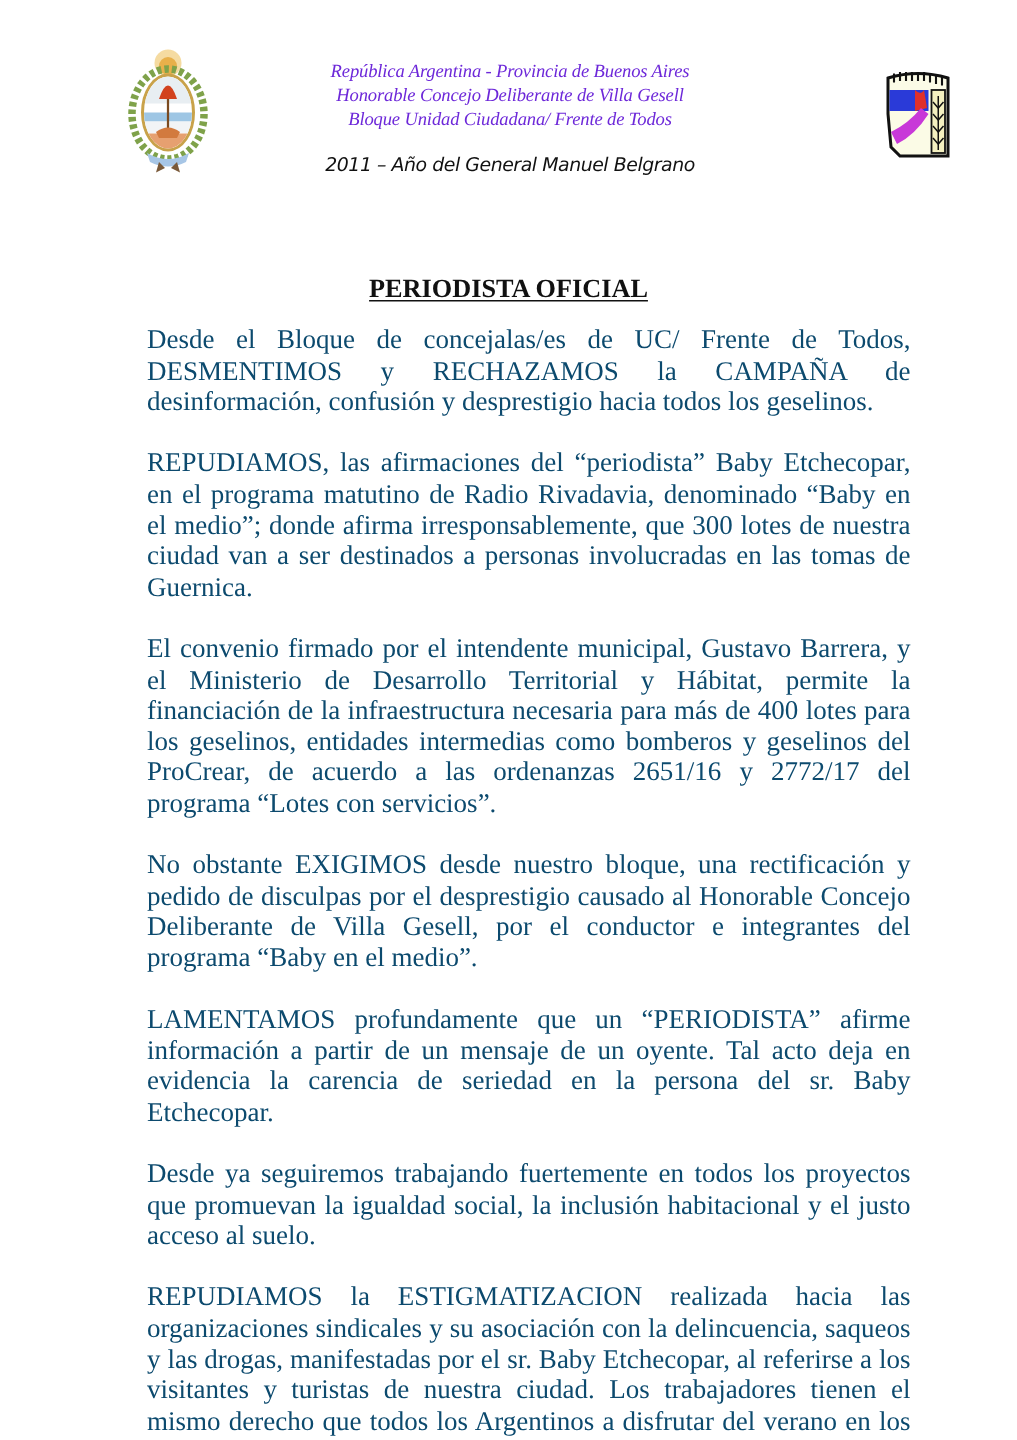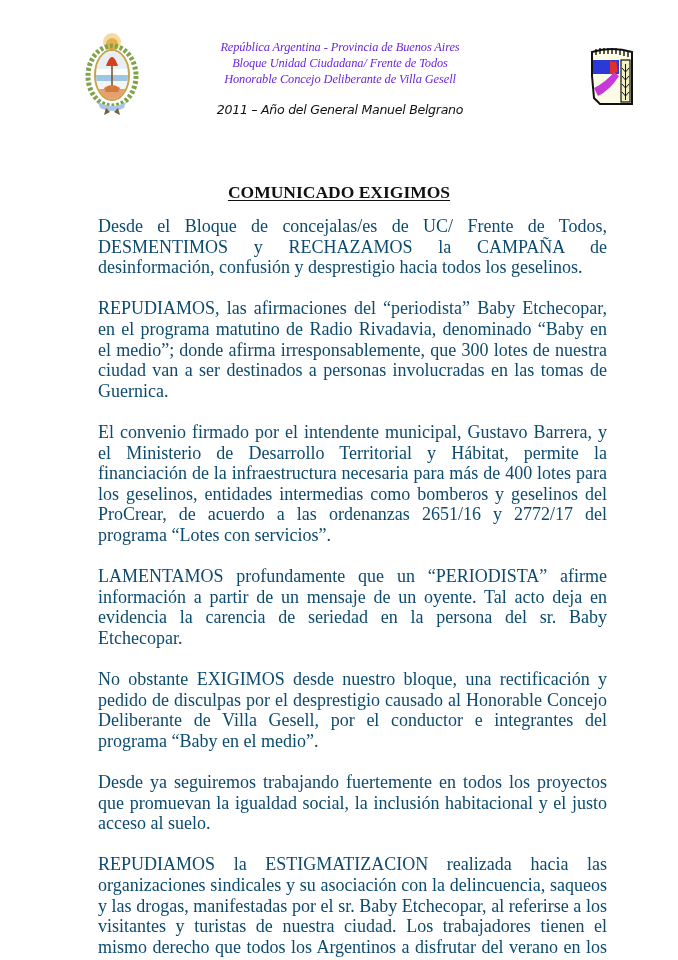--- a/index.html
+++ b/index.html
@@ -114,22 +114,22 @@
     <path d="M22 34 Q28 16 34 34 Z" fill="#d2421e"></path>
     <path d="M20 56 Q28 50 36 56 L34 60 L22 60 Z" fill="#d27a3e"></path>
 
     <path d="M14 70 Q28 78 42 70 L40 76 Q28 82 16 76 Z" fill="#a7c6e6"></path>
     <path d="M22 76 L20 83 L26 80 Z" fill="#7a5a3a"></path>
     <path d="M34 76 L36 83 L30 80 Z" fill="#7a5a3a"></path>
   </svg>
 
   <div class="header-lines">
     <div>República Argentina - Provincia de Buenos Aires</div>
+    <div>Honorable Concejo Deliberante de Villa Gesell</div>
     <div>Bloque Unidad Ciudadana/ Frente de Todos</div>
-    <div>Honorable Concejo Deliberante de Villa Gesell</div>
   </div>
 
   <div class="header-year">2011 – Año del General Manuel Belgrano</div>
 
   <svg class="party-logo" viewBox="0 0 48 64">
 
     <path d="M4 6 Q24 0 44 6 L44 58 L12 58 L6 52 L4 30 Z" fill="#fbfbe6" stroke="#111" stroke-width="2"></path>
 
     <g stroke="#111" stroke-width="1.4">
       <line x1="8" y1="3" x2="8" y2="9"></line>
@@ -153,23 +153,23 @@
     <g stroke="#111" stroke-width="1" fill="none">
       <line x1="37.5" y1="18" x2="37.5" y2="54"></line>
       <path d="M34 22 L37.5 26 L41 22"></path>
       <path d="M34 30 L37.5 34 L41 30"></path>
       <path d="M34 38 L37.5 42 L41 38"></path>
       <path d="M34 46 L37.5 50 L41 46"></path>
     </g>
   </svg>
 </div>
 
-<div class="title">COMUNICADO EXIGIMOS</div>
+<div class="title">PERIODISTA OFICIAL</div>
 
 <div class="body-text">
   <p>Desde el Bloque de concejalas/es de UC/ Frente de Todos, DESMENTIMOS y RECHAZAMOS la CAMPAÑA de desinformación, confusión y desprestigio hacia todos los geselinos.</p>
   <p>REPUDIAMOS, las afirmaciones del “periodista” Baby Etchecopar, en el programa matutino de Radio Rivadavia, denominado “Baby en el medio”; donde afirma irresponsablemente, que 300 lotes de nuestra ciudad van a ser destinados a personas involucradas en las tomas de Guernica.</p>
   <p>El convenio firmado por el intendente municipal, Gustavo Barrera, y el Ministerio de Desarrollo Territorial y Hábitat, permite la financiación de la infraestructura necesaria para más de 400 lotes para los geselinos, entidades intermedias como bomberos y geselinos del ProCrear, de acuerdo a las ordenanzas 2651/16 y 2772/17 del programa “Lotes con servicios”.</p>
+  <p>No obstante EXIGIMOS desde nuestro bloque, una rectificación y pedido de disculpas por el desprestigio causado al Honorable Concejo Deliberante de Villa Gesell, por el conductor e integrantes del programa “Baby en el medio”.</p>
   <p>LAMENTAMOS profundamente que un “PERIODISTA” afirme información a partir de un mensaje de un oyente. Tal acto deja en evidencia la carencia de seriedad en la persona del sr. Baby Etchecopar.</p>
-  <p>No obstante EXIGIMOS desde nuestro bloque, una rectificación y pedido de disculpas por el desprestigio causado al Honorable Concejo Deliberante de Villa Gesell, por el conductor e integrantes del programa “Baby en el medio”.</p>
   <p>Desde ya seguiremos trabajando fuertemente en todos los proyectos que promuevan la igualdad social, la inclusión habitacional y el justo acceso al suelo.</p>
   <p>REPUDIAMOS la ESTIGMATIZACION realizada hacia las organizaciones sindicales y su asociación con la delincuencia, saqueos y las drogas, manifestadas por el sr. Baby Etchecopar, al referirse a los visitantes y turistas de nuestra ciudad. Los trabajadores tienen el mismo derecho que todos los Argentinos a disfrutar del verano en los hoteles sindicales ubicados a lo largo de todo el país.</p>
 </div>
 
 </body></html>

